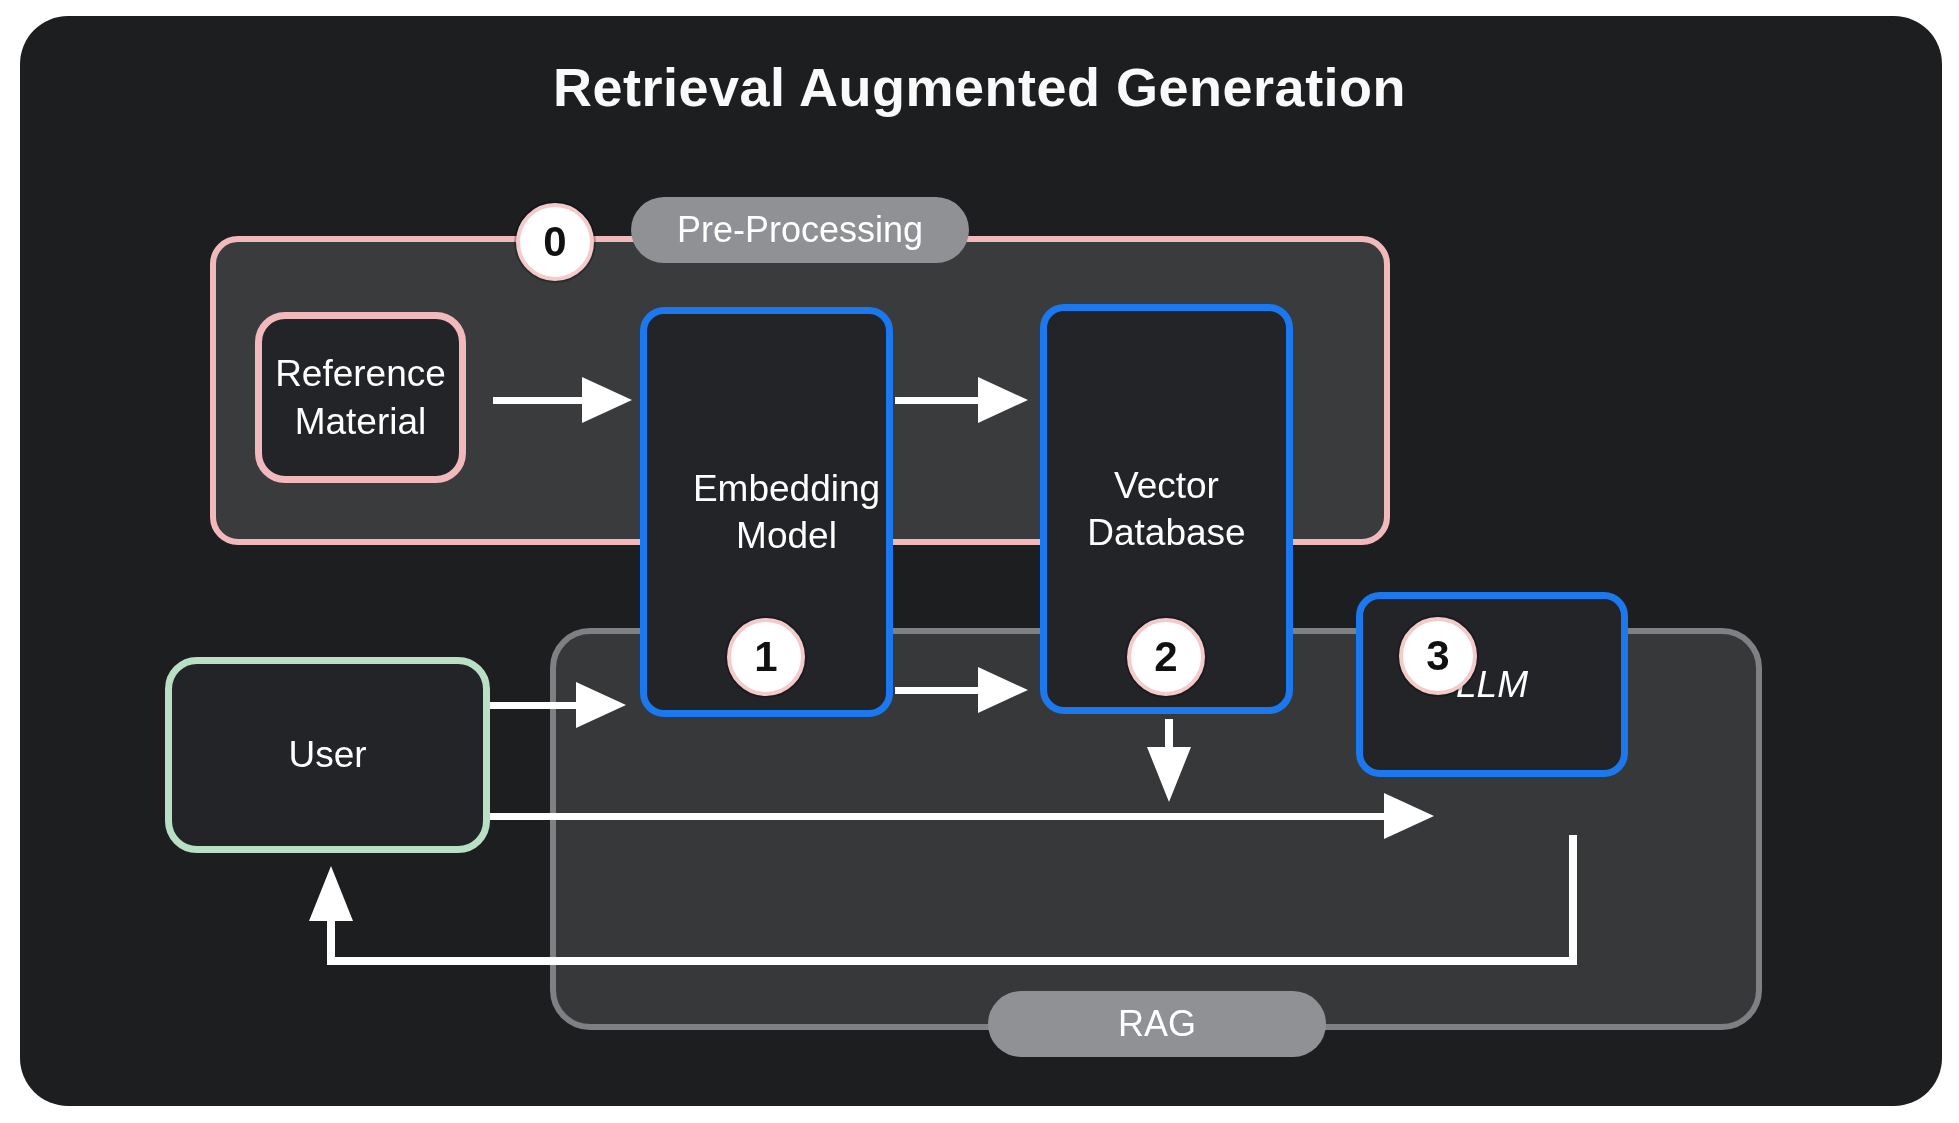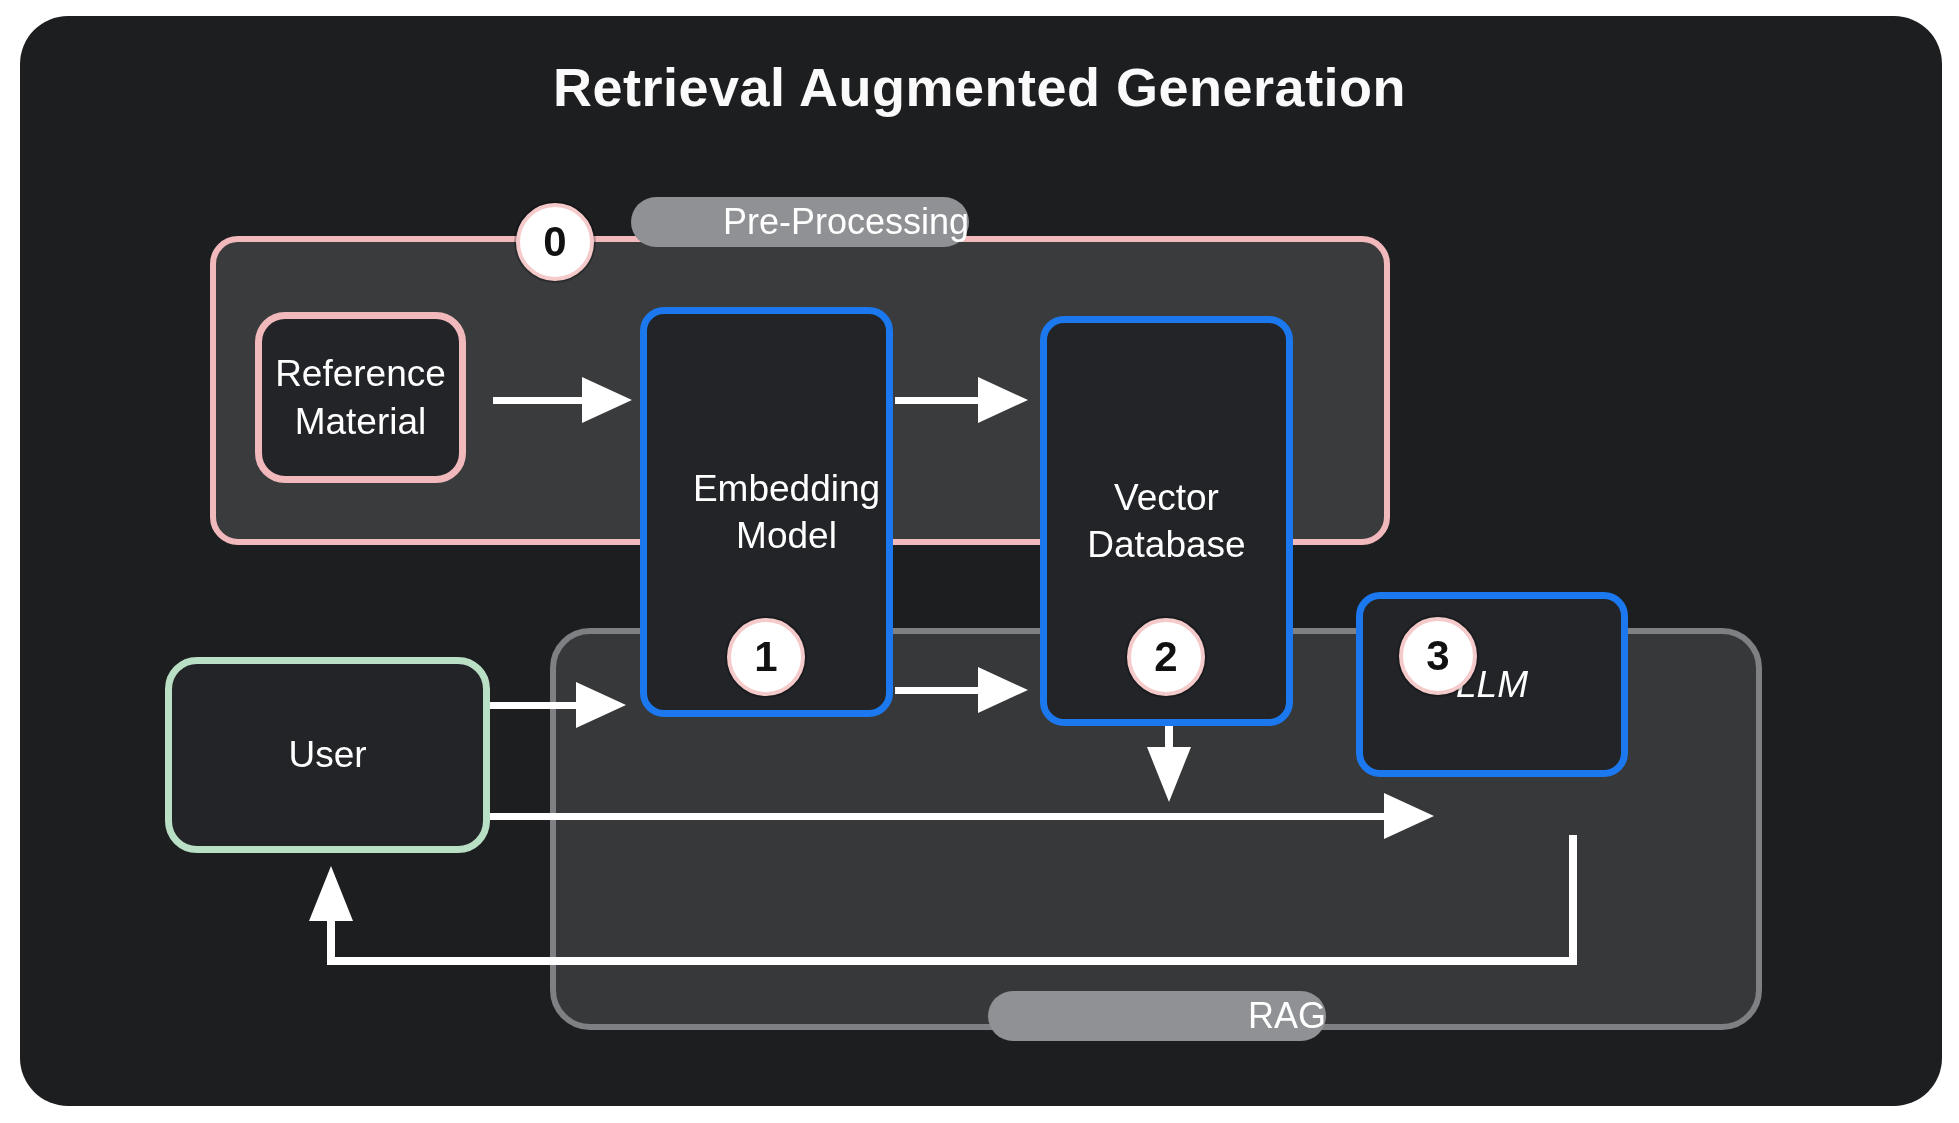--- a/index.html
+++ b/index.html
@@ -30,38 +30,38 @@
     left:550px; top:628px; width:1212px; height:402px;
     background:var(--rag-bg); border:6px solid var(--gray-border); border-radius:40px;
   }
   .node{
     position:absolute; box-sizing:border-box; background:var(--node-bg);
     display:flex; align-items:center; justify-content:center; text-align:center;
     color:var(--text); font-weight:500; line-height:1.28;
   }
   .node.reference{left:255px; top:312px; width:211px; height:171px; border:7px solid var(--pink); border-radius:30px; font-size:37px;}
   .node.embedding{left:640px; top:307px; width:253px; height:410px; border:7px solid var(--blue); border-radius:24px; font-size:37px;padding-left:40px;}
-  .node.vector   {left:1040px; top:316px; width:253px; height:410px; border:7px solid var(--blue); border-radius:24px; font-size:37px;}
+  .node.vector   {left:1040px; top:304px; width:253px; height:410px; border:7px solid var(--blue); border-radius:24px; font-size:37px;}
   .node.user     {left:165px; top:657px; width:325px; height:196px; border:7px solid var(--green); border-radius:32px; font-size:37px;align-items:center;}
   .node.llm      {left:1356px; top:592px; width:272px; height:185px; border:7px solid var(--blue); border-radius:24px; font-size:37px;font-style:italic;}
   .node .lbl{padding:0 14px;}
   .badge{
     position:absolute; width:70px; height:70px; border-radius:50%;
     background:var(--badge-bg); border:4px solid var(--badge-ring);
     display:flex; align-items:center; justify-content:center;
     color:var(--badge-text); font-size:42px; font-weight:700;
     box-shadow:0 0 0 2px rgba(0,0,0,0.25);
   }
   .badge.b0{left:516px;  top:203px;}
   .badge.b1{left:727px;  top:618px;}
   .badge.b2{left:1127px; top:618px;}
   .badge.b3{left:1399px; top:617px;}
   .pill{
-    position:absolute; height:50px; border-radius:34px; background:var(--pill-bg);
-    display:flex; align-items:center; justify-content:flex-end;
+    position:absolute; height:66px; border-radius:34px; background:var(--pill-bg);
+    display:flex; align-items:center; justify-content:center;
     color:var(--text); font-size:36px; font-weight:500;
   }
   .pill.pre-pill{left:631px; top:197px; width:338px;}
   .pill.rag-pill{left:988px; top:991px; width:338px;}
   .stem{position:absolute; background:var(--arrow);}
   .head-right{position:absolute; width:0; height:0;
     border-top:23px solid transparent; border-bottom:23px solid transparent; border-left:50px solid var(--arrow);}
   .head-down{position:absolute; width:0; height:0;
     border-left:22px solid transparent; border-right:22px solid transparent; border-top:55px solid var(--arrow);}
   .head-up{position:absolute; width:0; height:0;

